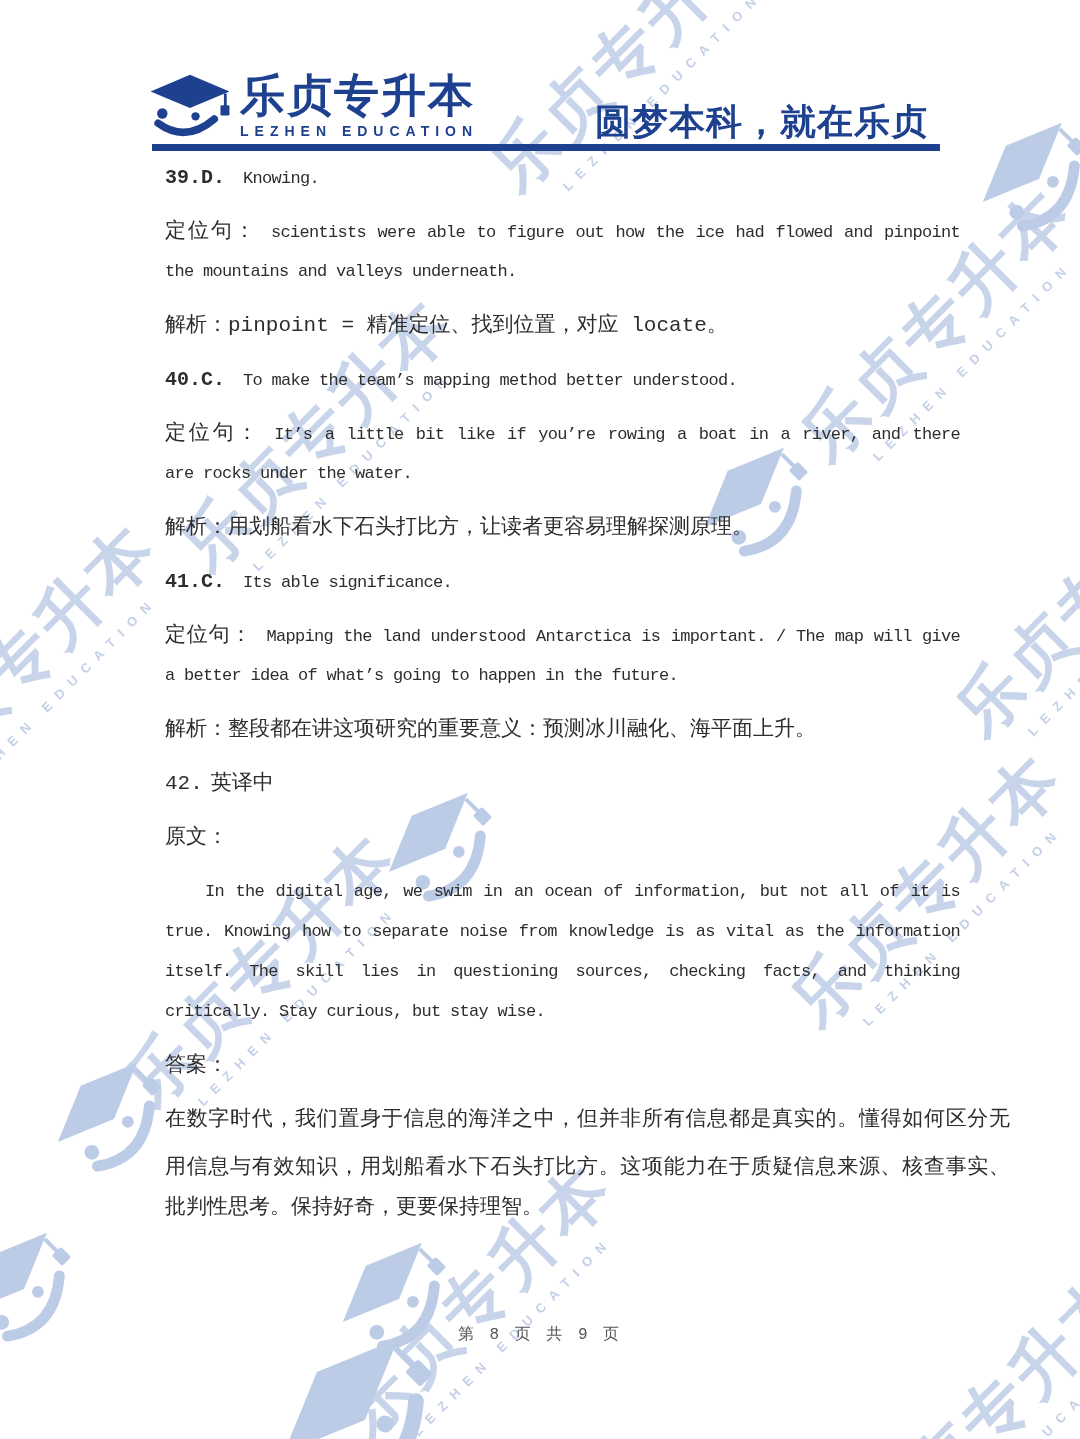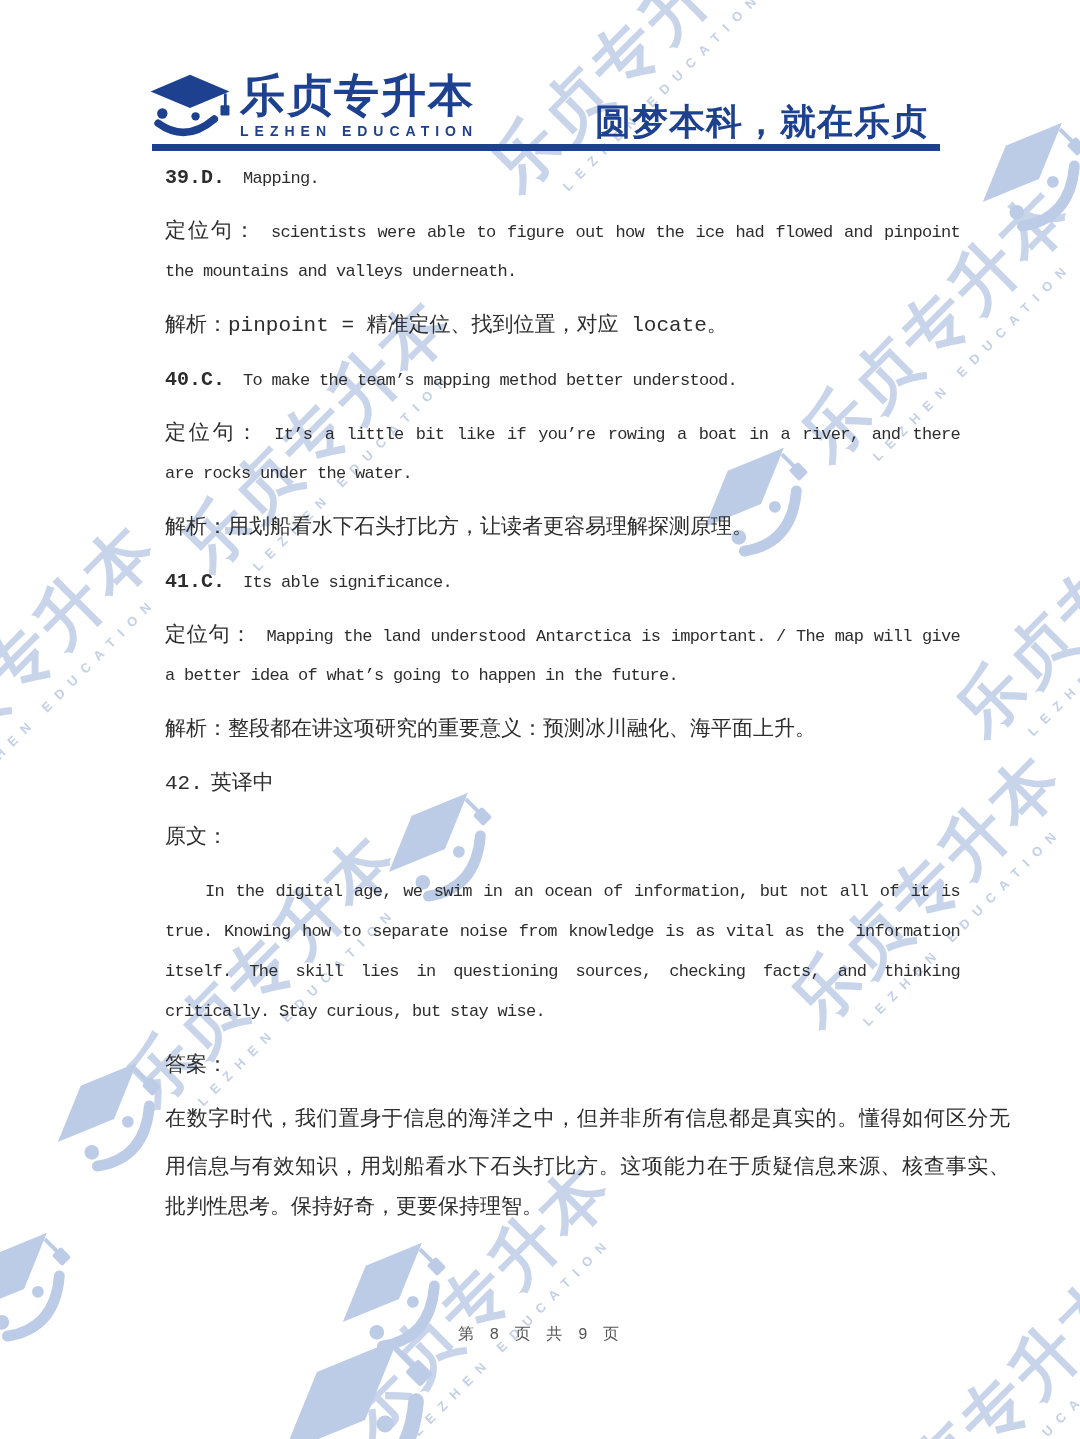--- a/index.html
+++ b/index.html
@@ -192,21 +192,21 @@
         <div class="brand-cn">乐贞专升本</div>
         <div class="brand-en">LEZHEN EDUCATION</div>
       </div>
     </div>
     <div class="slogan">圆梦本科，就在乐贞</div>
     <div class="header-rule"></div>
   </header>
 
   <main class="content">
 
-    <p class="line en"><span class="num">39.D.</span><span>Mapping.</span></p>
+    <p class="line en"><span class="num">39.D.</span><span>Knowing.</span></p>
     <div class="para">
       <p class="line en full"><span class="lab">定位句：</span><span>scientists were able to figure out how the ice had flowed and pinpoint</span></p>
       <p class="line en">the mountains and valleys underneath.</p>
     </div>
     <p class="line cn">解析：pinpoint = 精准定位、找到位置，对应 locate。</p>
 
     <p class="line en"><span class="num">40.C.</span><span>To make the team’s mapping method better understood.</span></p>
     <div class="para">
       <p class="line en full"><span class="lab">定位句：</span><span>It’s a little bit like if you’re rowing a boat in a river, and there</span></p>
       <p class="line en">are rocks under the water.</p>

